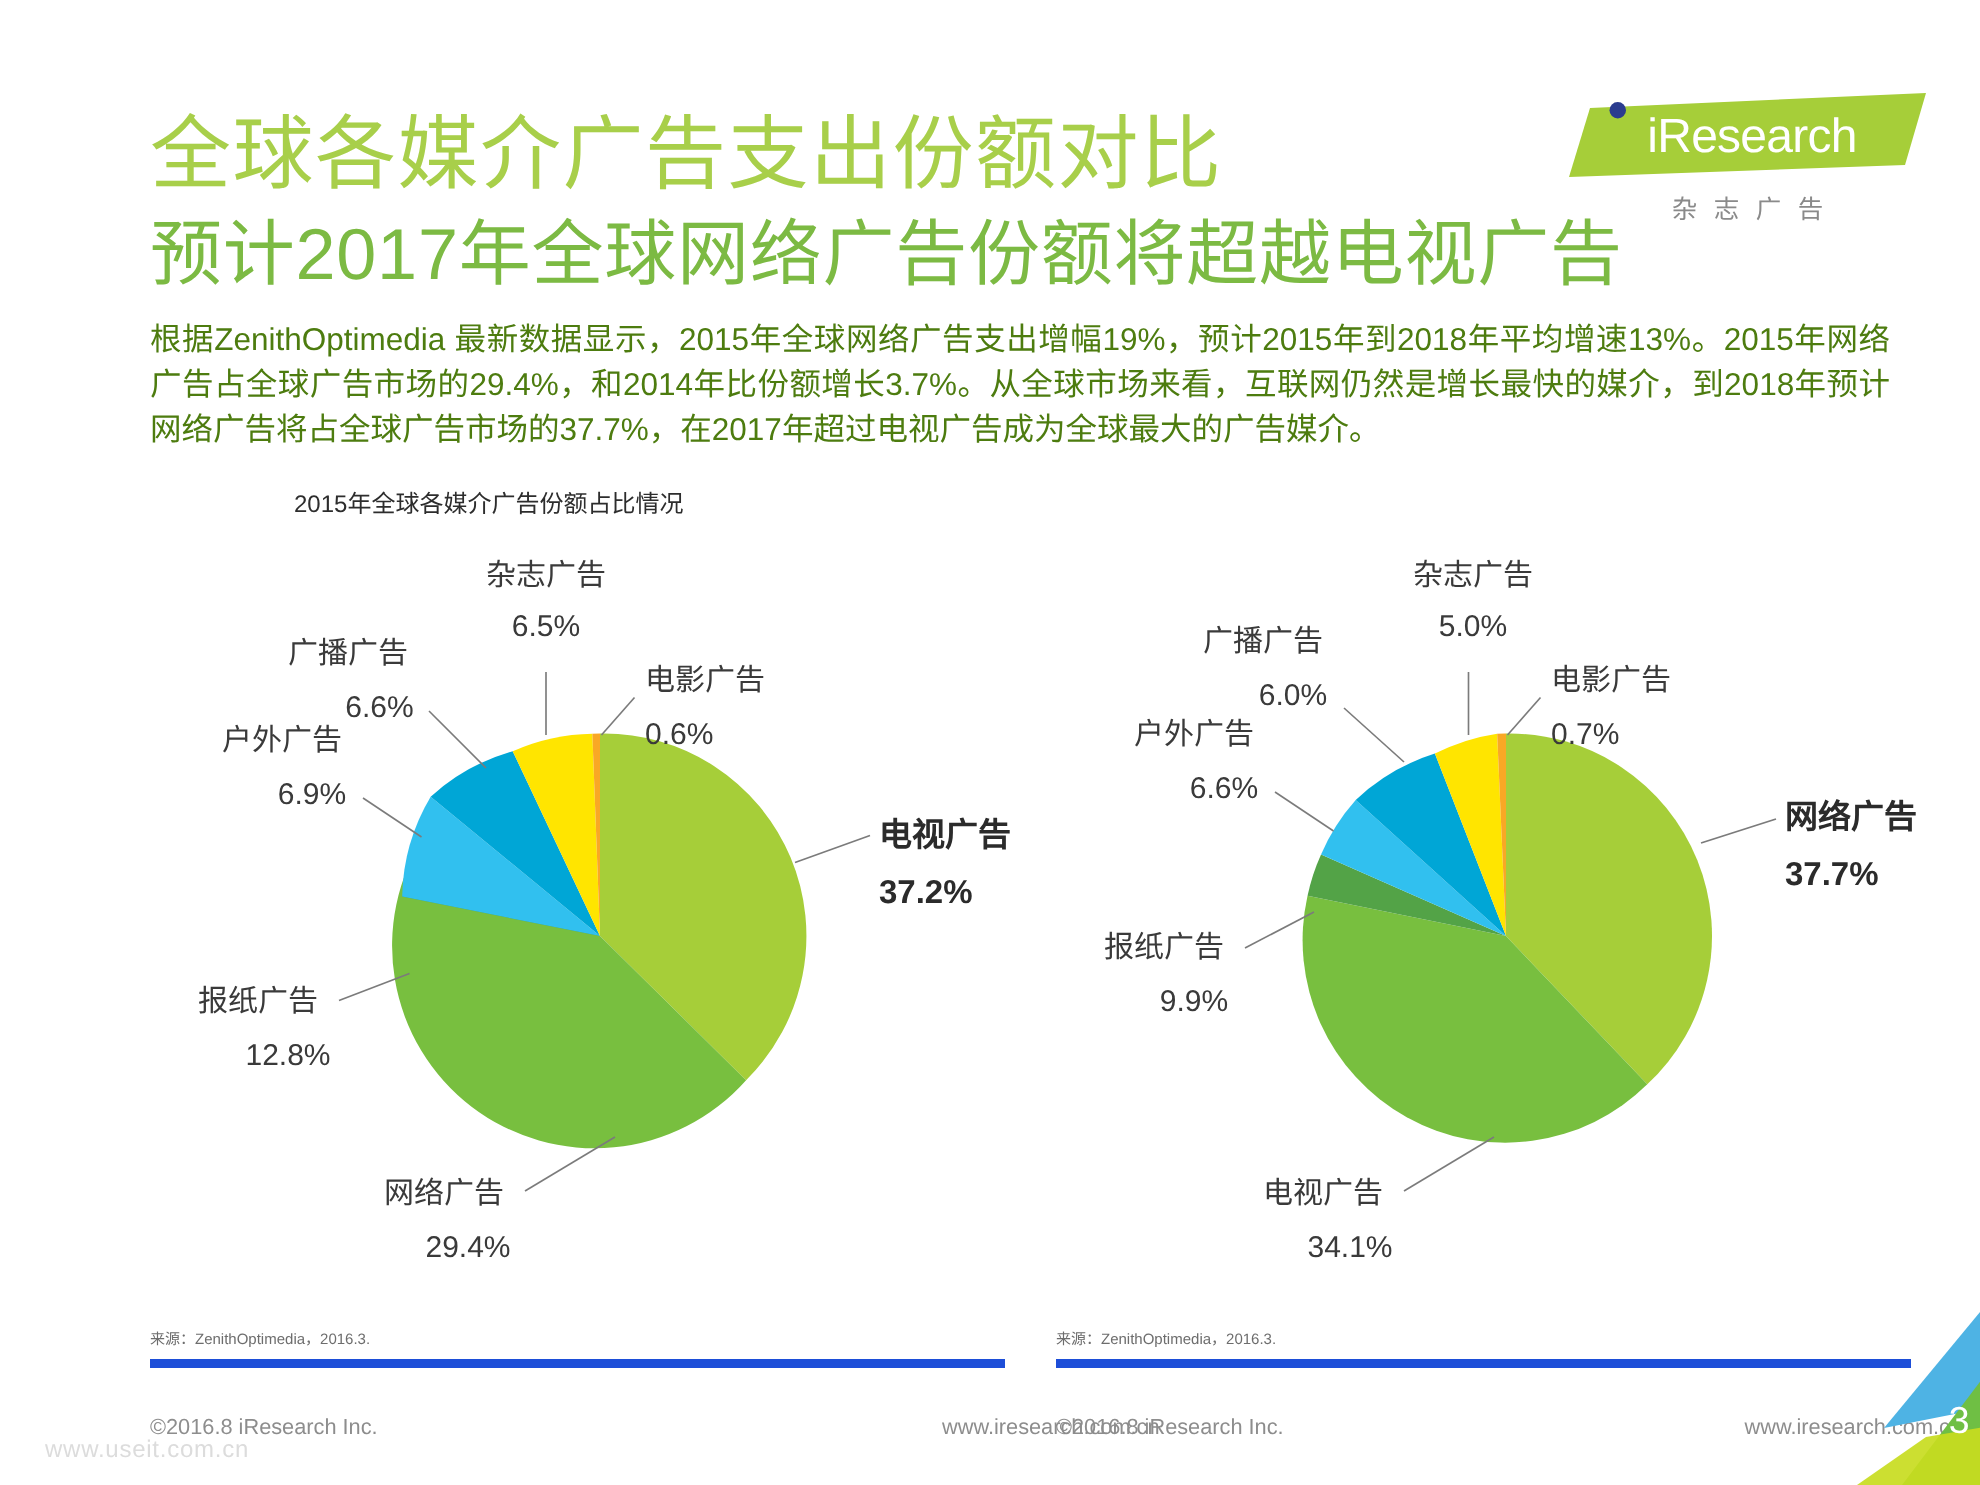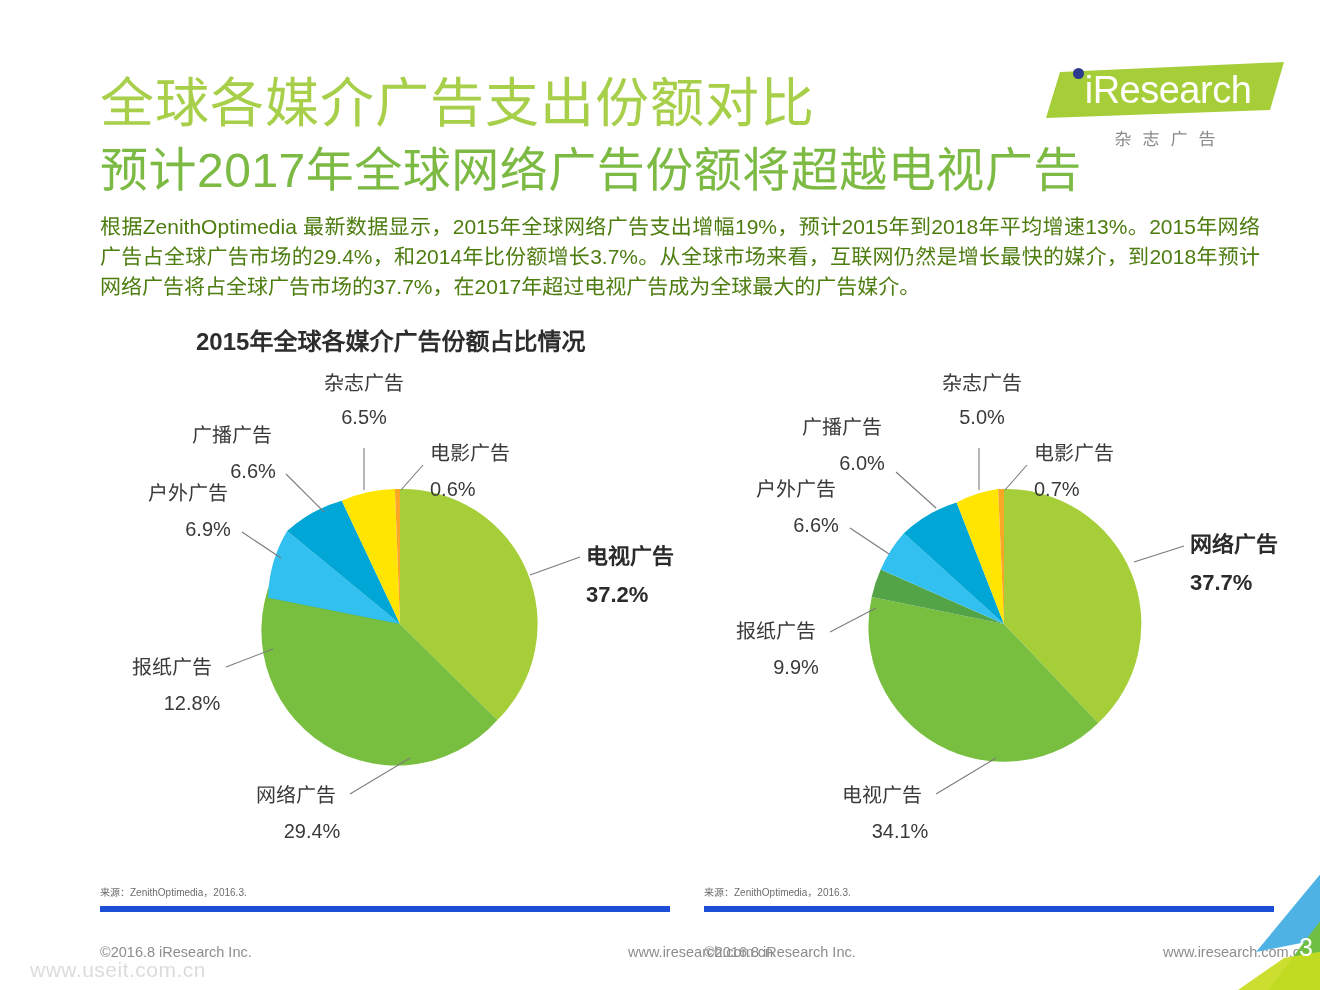--- a/index.html
+++ b/index.html
@@ -66,21 +66,21 @@
   }
   .logo-word {
     position: absolute;
     left: 0;
     top: 0;
     width: 238px;
     height: 56px;
     display: flex;
     align-items: center;
     justify-content: center;
-    font-size: 38px;
+    font-size: 32px;
     font-weight: 400;
     color: #ffffff;
     letter-spacing: -0.5px;
     padding-left: 6px;
     box-sizing: border-box;
   }
   .logo-dot {
     position: absolute;
     left: 27px;
     top: 6px;
@@ -117,22 +117,22 @@
     width: 580px;
     height: 600px;
   }
   .panel-left  { left: 78px; }
   .panel-right { left: 682px; }
 
   .panel-title {
     position: absolute;
     left: 96px;
     top: 0;
-    font-size: 24px;
-    font-weight: bold;
+    font-size: 16px;
+    font-weight: normal;
     color: #2d2d2d;
     white-space: nowrap;
   }
 
   .chartbox {
     position: absolute;
     left: 0;
     top: 40px;
     width: 580px;
     height: 500px;
@@ -182,21 +182,21 @@
     position: absolute;
     left: 1063px;
     top: 0;
     white-space: nowrap;
   }
 
   .watermark {
     position: absolute;
     left: 8px;
     top: 958px;
-    font-size: 21px;
+    font-size: 16px;
     color: #dcdcdc;
     letter-spacing: 0.5px;
     white-space: nowrap;
   }
 
   
   .corner {
     position: absolute;
     right: 0;
     bottom: 0;

